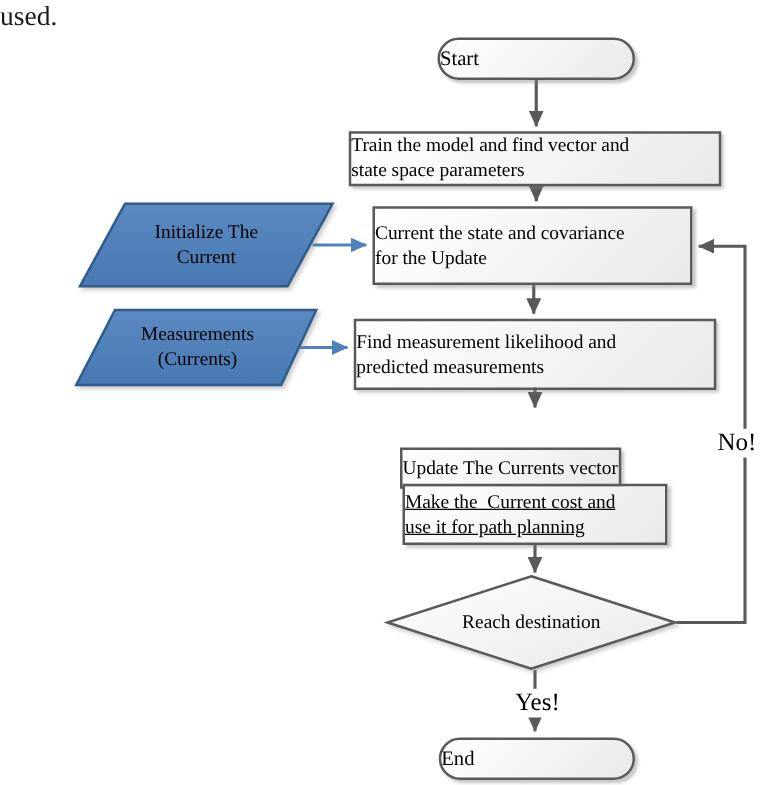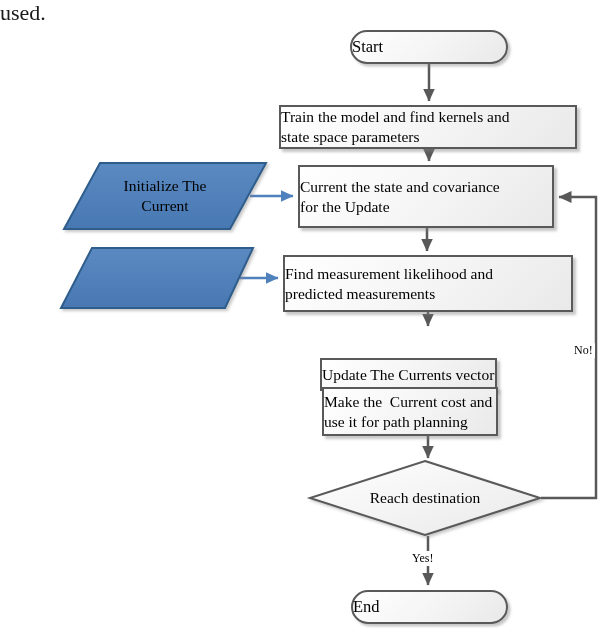--- a/index.html
+++ b/index.html
@@ -18,21 +18,21 @@
     box-shadow:2.5px 2.5px 2.5px rgba(130,130,130,0.45);
     z-index:2;
   }
   .terminator { border-radius:17px; border-width:2.5px; font-size:16.5px; }
 
   .label-overlay {
     position:absolute; display:flex; flex-direction:column; align-items:center; justify-content:center;
     text-align:center; font-size:15.5px; line-height:1.26; z-index:3; color:#000;
   }
   .edge-label {
-    position:absolute; font-size:12px; background:#ffffff; padding:0 2px; z-index:3; color:#000;text-align:right;
+    position:absolute; font-size:20px; background:#ffffff; padding:0 2px; z-index:3; color:#000;text-align:right;
   }
   .line { display:block; white-space:pre-wrap; }
   .shadowed { filter: drop-shadow(2.5px 2.5px 1.5px rgba(130,130,130,0.45)); }
 </style>
 </head>
 <body>
 
 <div class="canvas">
 
   <div class="caption">used.</div>
@@ -71,52 +71,56 @@
     <polygon class="shadowed" points="92,248 253,248 225,308 61,308" fill="url(#blueGrad)" stroke="#2E5D8C" stroke-width="2"></polygon>
 
     <polygon class="shadowed" points="425,461 540,498 425,535 310,498" fill="url(#grayGrad)" stroke="#595959" stroke-width="2"></polygon>
   </svg>
 
   <div class="shape terminator" style="left:350px; top:30px; width:158px; height:34px;">
     <span class="line">Start</span>
   </div>
 
   <div class="shape" style="left:279px; top:105px; width:298px; height:44px;">
-    <span class="line">Train the model and find kernels and</span>
+    <span class="line">Train the model and find vector and</span>
     <span class="line">state space parameters</span>
   </div>
 
   <div class="shape" style="left:298px; top:165px; width:256px; height:63px;">
     <span class="line">Current the state and covariance</span>
     <span class="line">for the Update</span>
   </div>
 
   <div class="shape" style="left:283px; top:255px; width:290px; height:57px;">
     <span class="line">Find measurement likelihood and</span>
     <span class="line">predicted measurements</span>
   </div>
 
   <div class="shape" style="left:320px; top:326px; width:177px; height:33px;margin-top:32px;">
     <span class="line">Update The Currents vector</span>
   </div>
 
-  <div class="shape" style="left:322px; top:387px; width:176px; height:49px;">
+  <div class="shape" style="left:322px; top:387px; width:212px; height:49px;text-decoration:underline;">
     <span class="line">Make the  Current cost and</span>
     <span class="line">use it for path planning</span>
   </div>
 
   <div class="shape terminator" style="left:351px; top:590px; width:157px; height:34px;">
     <span class="line">End</span>
   </div>
 
   <div class="label-overlay" style="left:65px; top:166px; width:200px; height:60px;">
     <span class="line">Initialize The</span>
     <span class="line">Current</span>
   </div>
 
+  <div class="label-overlay" style="left:58px; top:250px; width:200px; height:56px;">
+    <span class="line">Measurements</span>
+    <span class="line">(Currents)</span>
+  </div>
 
   <div class="label-overlay" style="left:310px; top:463px; width:230px; height:70px;">
     <span class="line">Reach destination</span>
   </div>
 
   <div class="edge-label" style="left:572px; top:343px;">No!</div>
   <div class="edge-label" style="left:410px; top:551px;">Yes!</div>
 
 </div>
 

